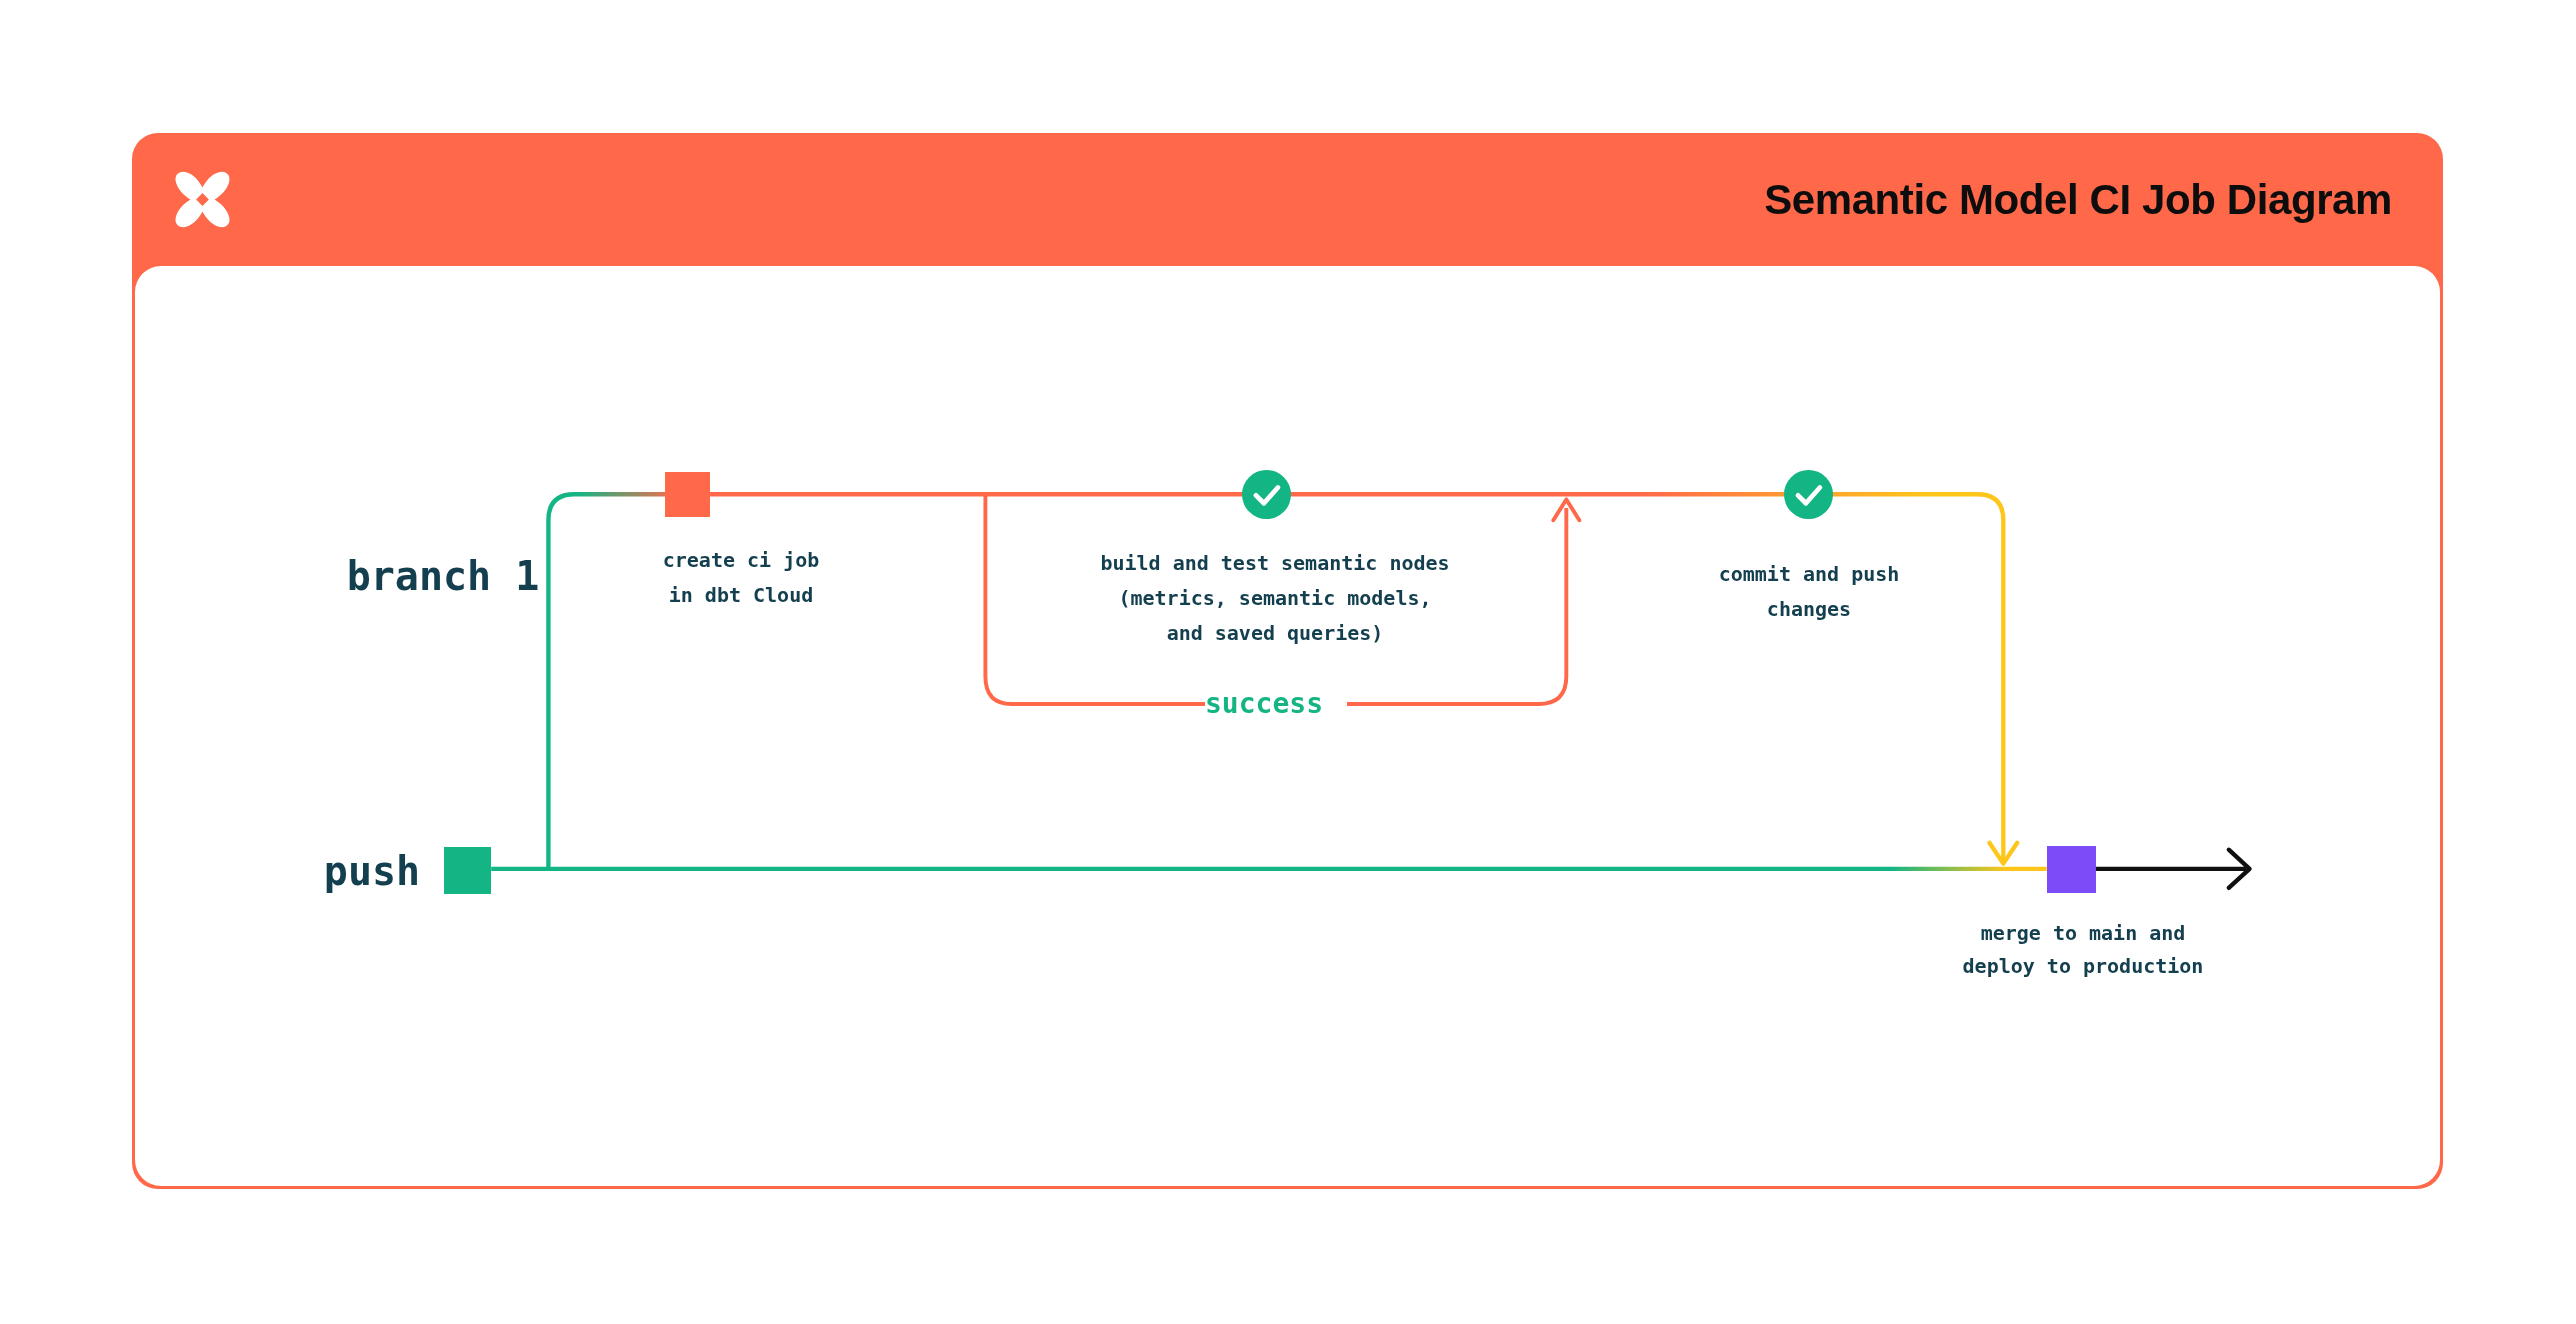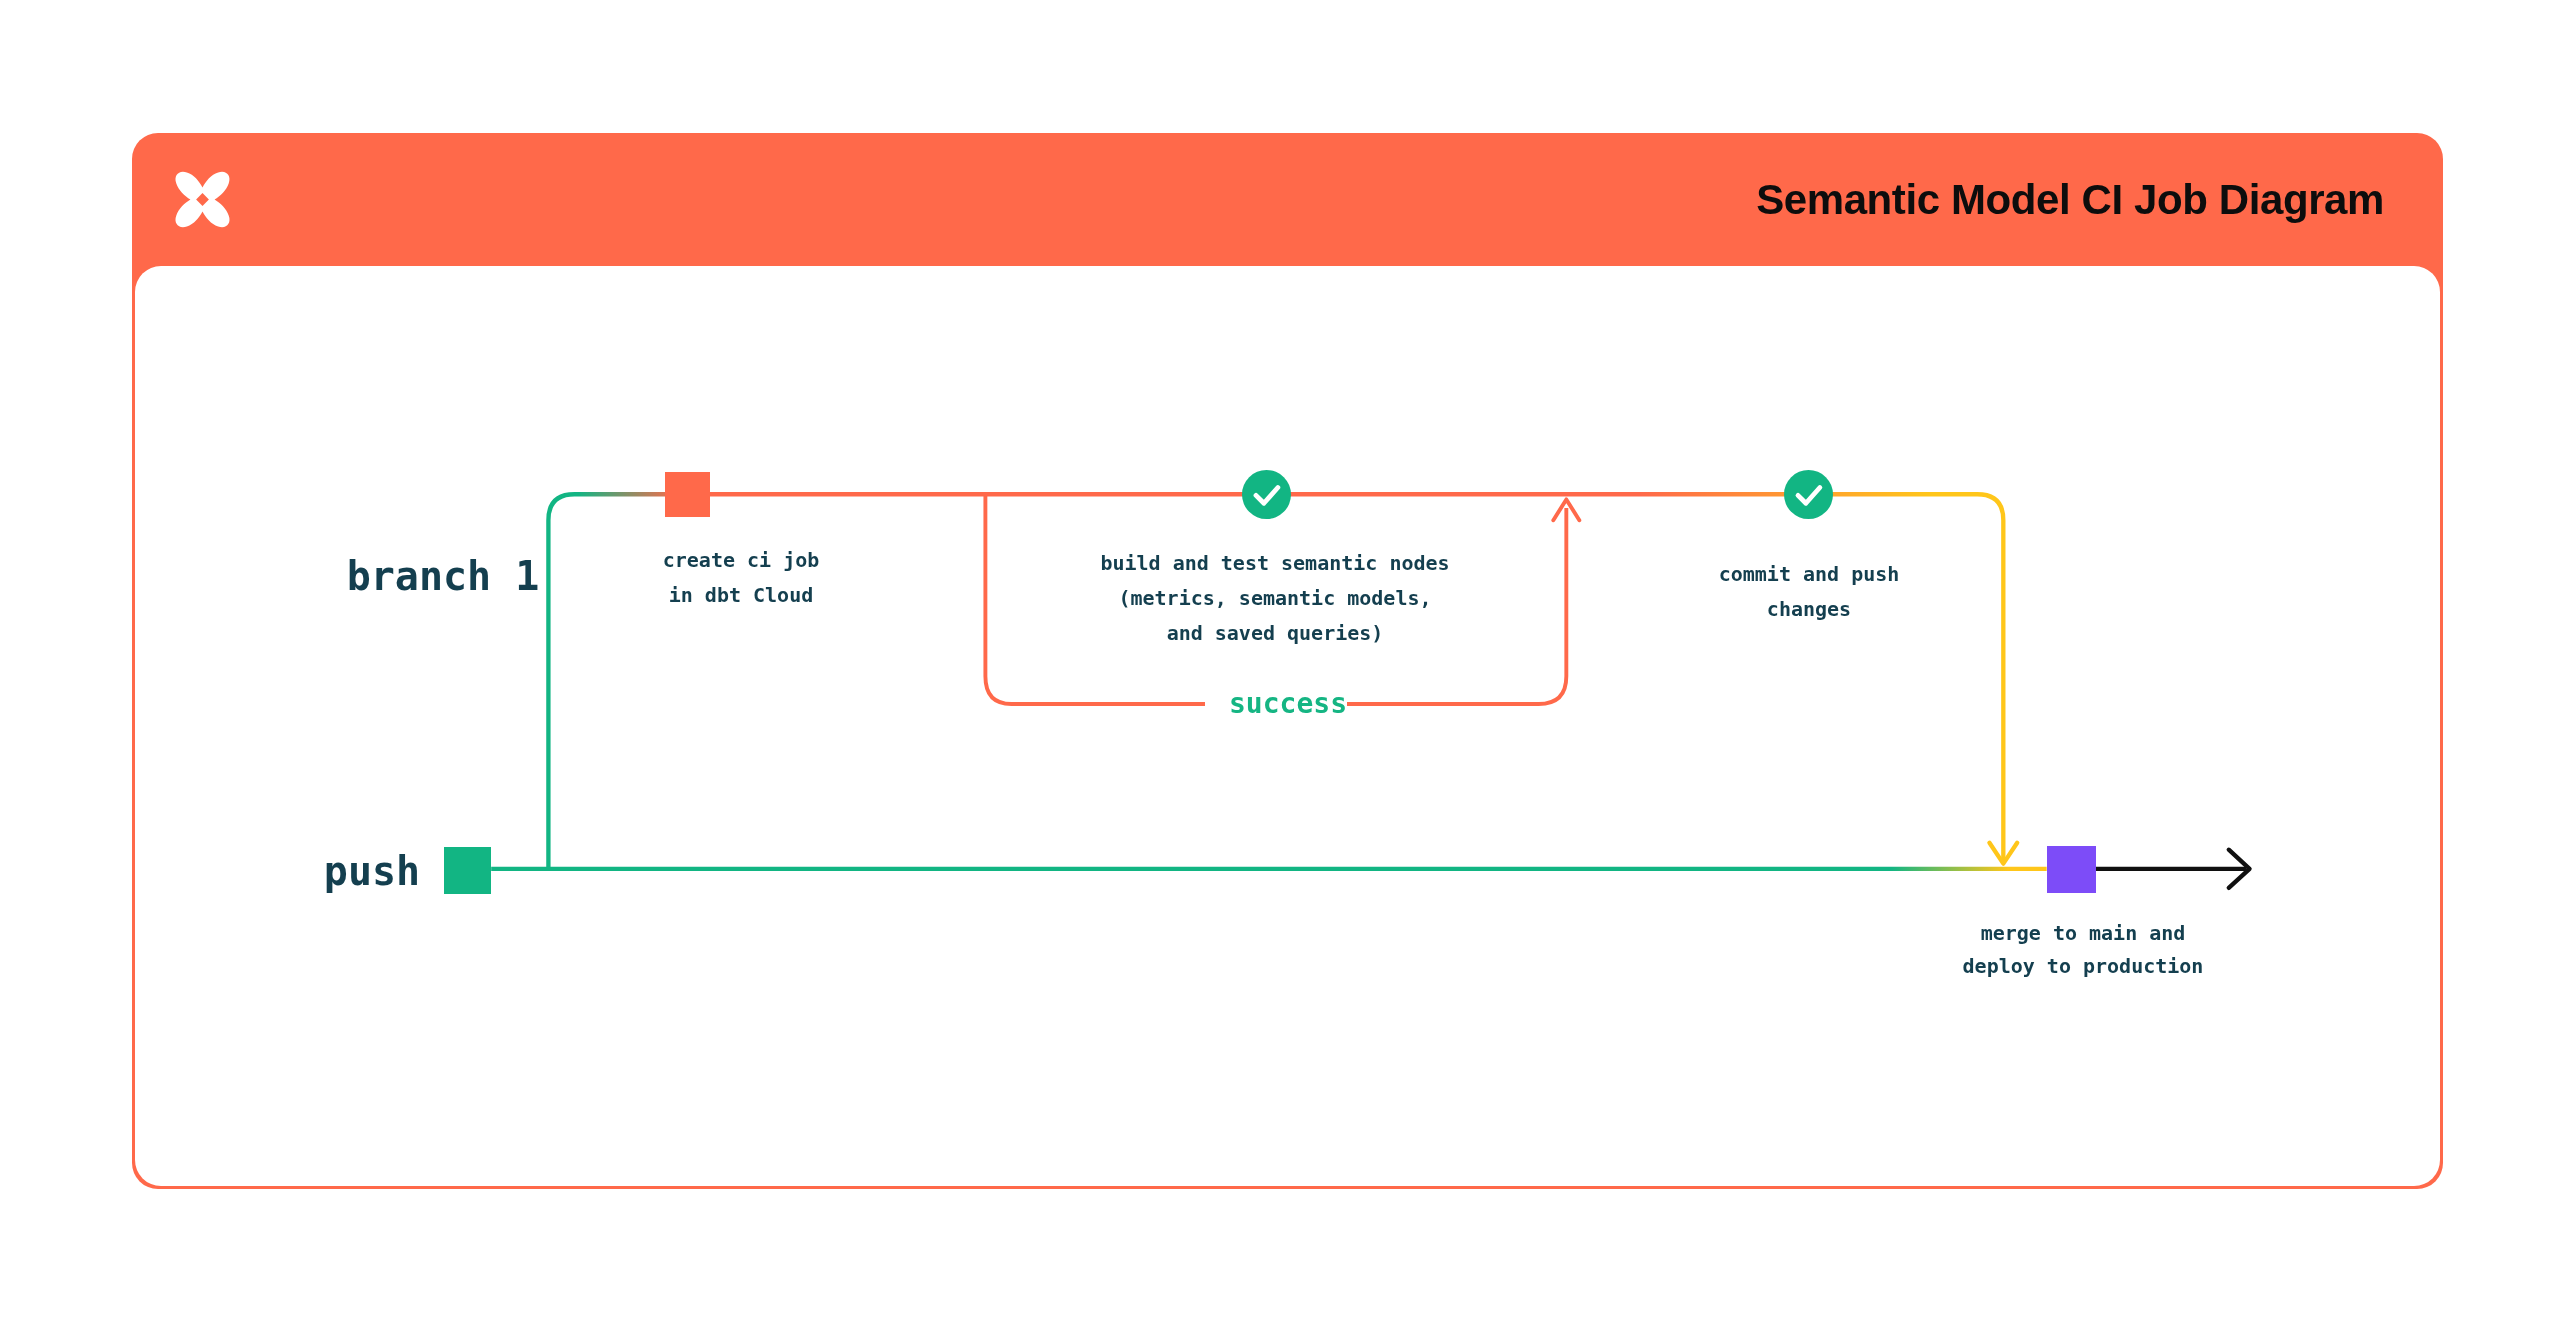--- a/index.html
+++ b/index.html
@@ -8,21 +8,21 @@
     background:#ffffff;
     font-family:"DejaVu Sans Mono",monospace;
     overflow:hidden;
     position:relative;
   }
   .card{
     position:absolute;left:132px;top:133px;width:2311px;height:1056px;
     background:#ff694a;border-radius:26px;
   }
   .card-header{
-    position:absolute;left:0;top:0;right:8px;height:133px;
+    position:absolute;left:0;top:0;right:0;height:133px;
     display:flex;align-items:center;justify-content:space-between;
     padding:0 51px 0 35px;box-sizing:border-box;
   }
   .logo{width:71px;height:71px;flex:0 0 auto;}
   .card-title{
     font-family:"Liberation Sans",sans-serif;
     font-weight:bold;font-size:42px;color:#0d0d0d;
     letter-spacing:-0.4px;
   }
   .card-body{
@@ -38,21 +38,21 @@
   .main-label{left:301px;top:848px;width:142px;}
   .node-text{
     position:absolute;text-align:center;white-space:pre-line;
     font-weight:bold;font-size:20px;line-height:35px;color:#143f4f;
   }
   .create-text{left:559px;top:543px;width:364px;}
   .build-text{left:1002px;top:546px;width:546px;}
   .commit-text{left:1627px;top:548px;width:364px;margin-top:9px;}
   .merge-text{left:1873px;top:917px;width:420px;line-height:33px;}
   .success-label{
-    position:absolute;left:1205px;top:687px;width:142px;text-align:right;
+    position:absolute;left:1205px;top:687px;width:142px;text-align:left;
     font-weight:bold;font-size:28px;color:#15b583;background:#ffffff;
   }
   .marker-square{position:absolute;}
   .square-create{left:665px;top:472px;width:45px;height:45px;background:#ff694a;}
   .square-main{left:444px;top:847px;width:47px;height:47px;background:#12b583;}
   .square-merge{left:2047px;top:846px;width:49px;height:47px;background:#7d4cf8;}
   .check-circle{
     position:absolute;width:49px;height:49px;border-radius:50%;
     background:#12b583;display:flex;align-items:center;justify-content:center;
   }

